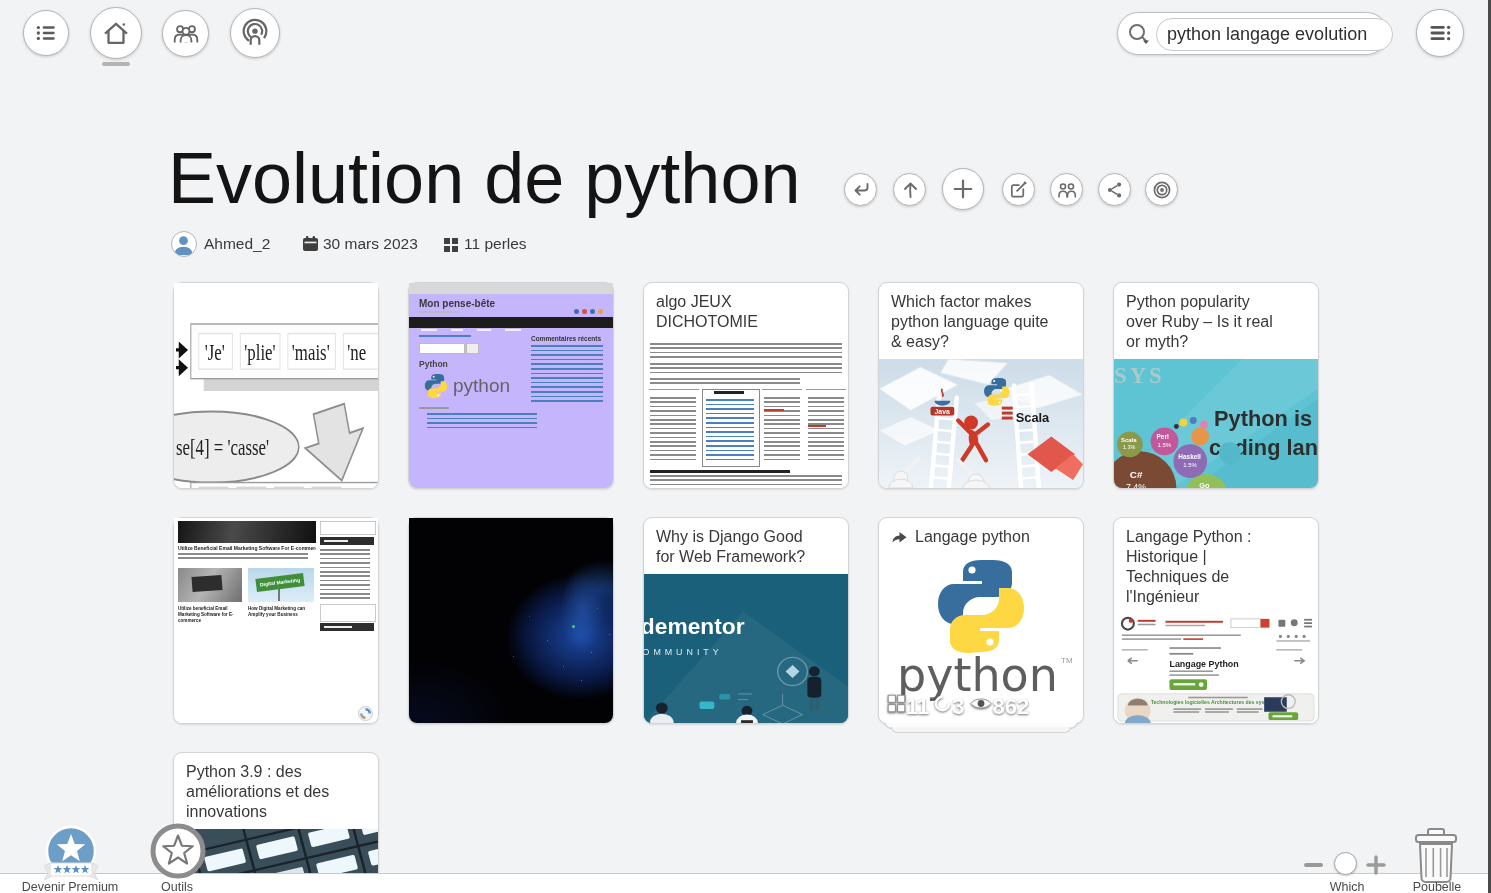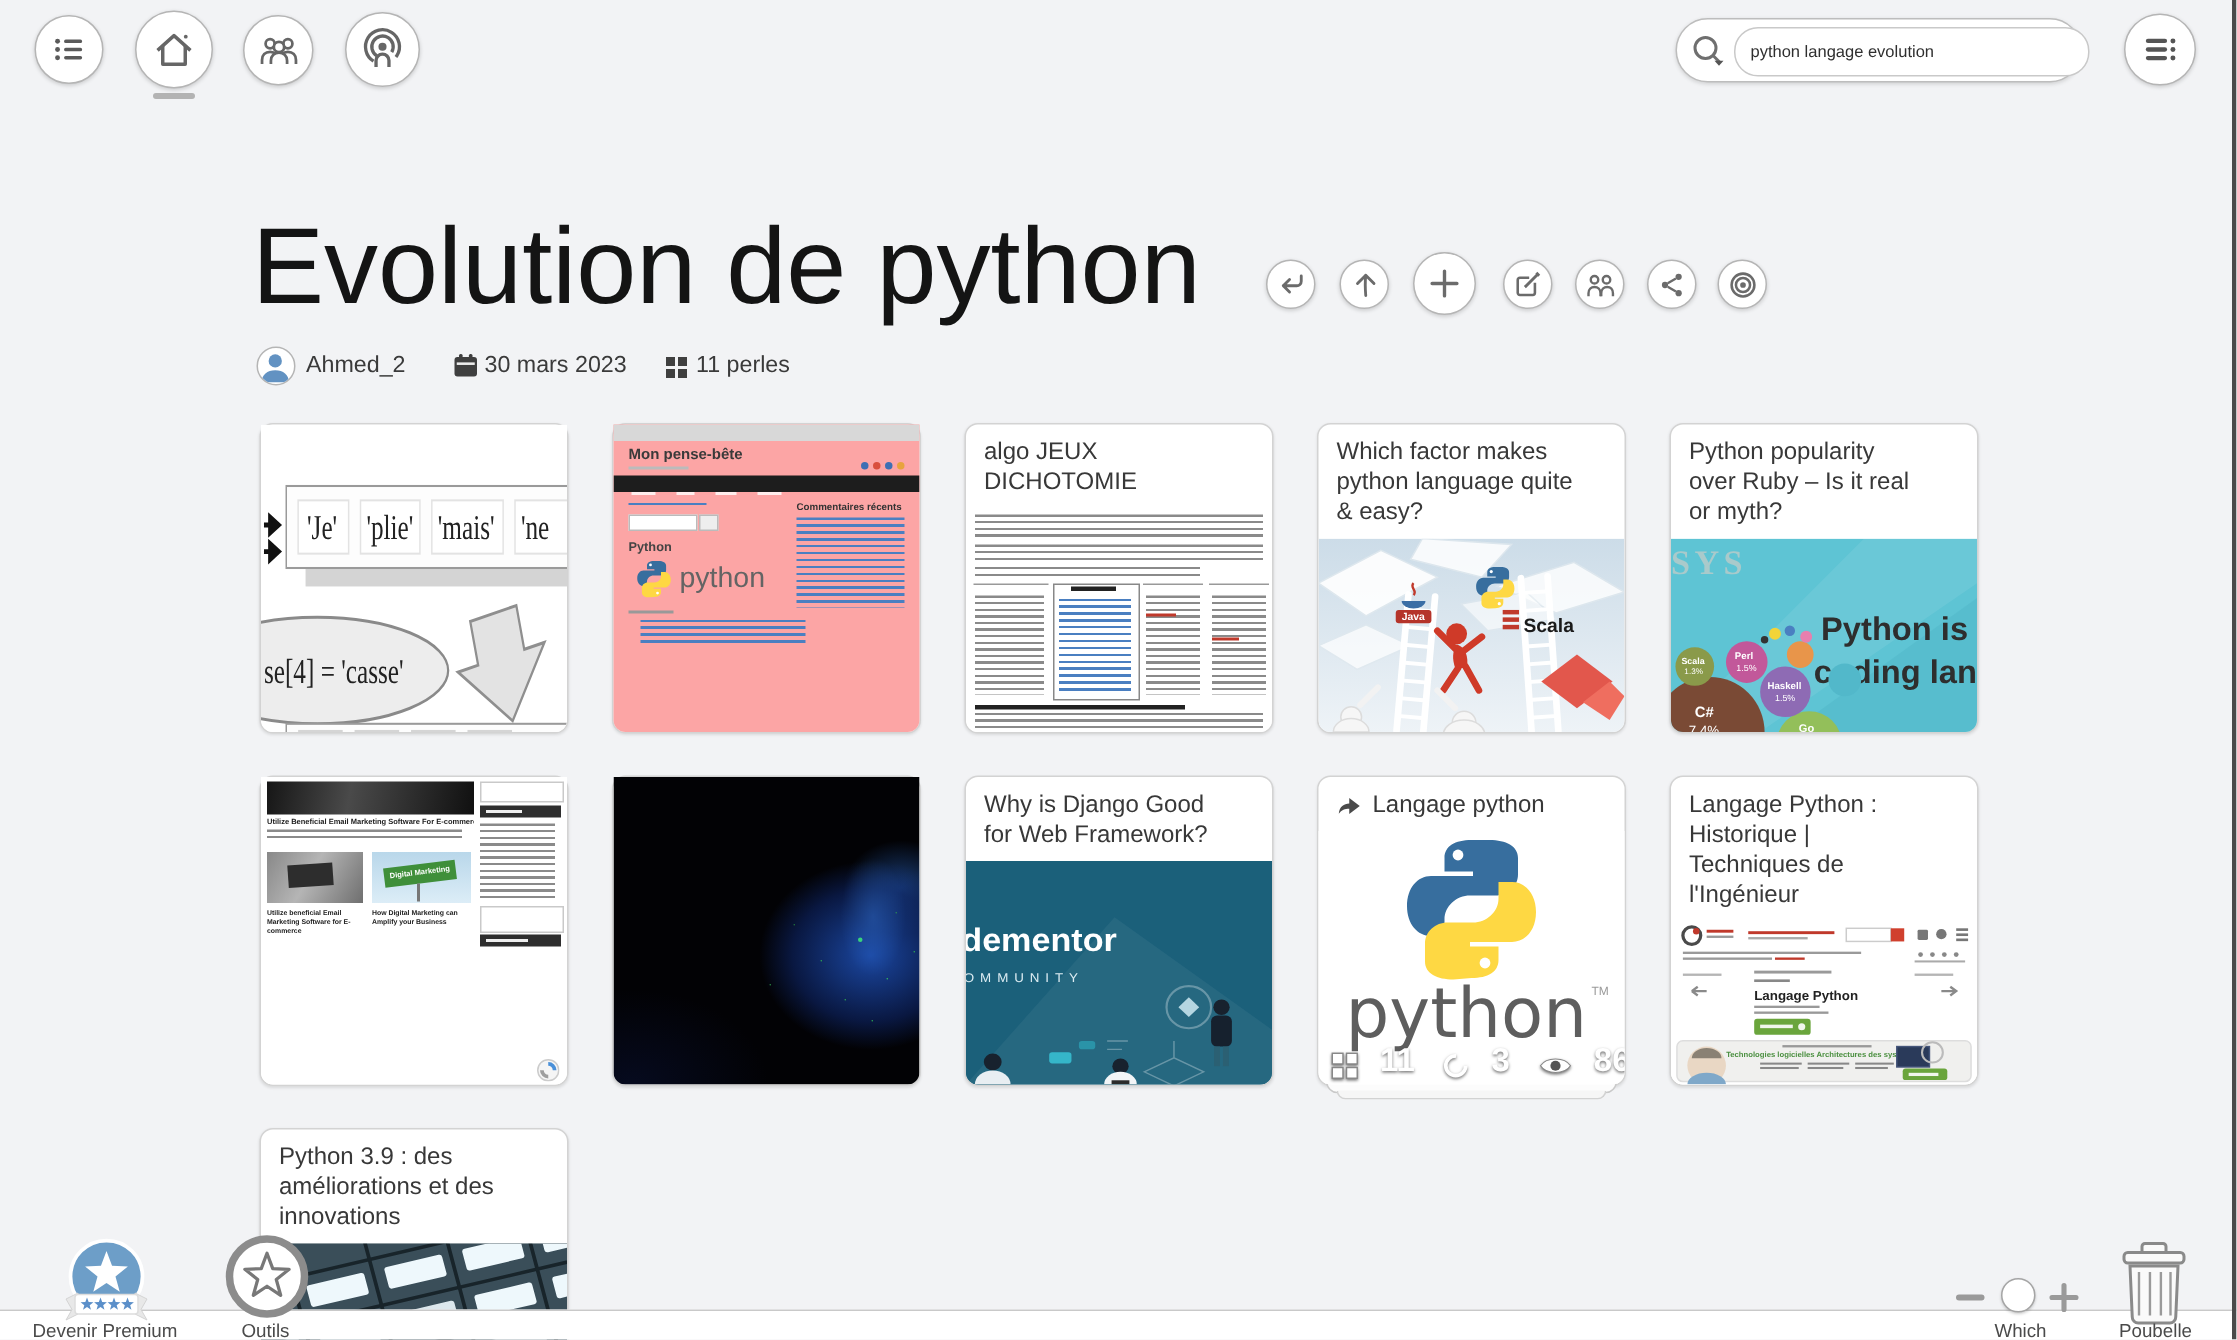--- a/index.html
+++ b/index.html
@@ -56,21 +56,21 @@
       <path d="M9.5 22.5 v-3.5 a3.5 3.5 0 0 1 7 0 v3.5"></path>
     </svg>
 </div>
 
 <div class="abs" style="left:1117px;top:12px;width:271px;height:43px;background:#fff;border:1px solid #bdbdbd;border-radius:22px;box-shadow:0 1px 3px rgba(0,0,0,.15);box-sizing:border-box">
   <svg class="abs" style="left:8px;top:8px" width="28" height="28" viewBox="0 0 28 28" fill="none" stroke="#6f6f6f" stroke-width="2">
       <circle cx="11" cy="11" r="7"></circle>
       <path d="M16 16 L21 21"></path>
       <path d="M17 19.5 h6 l-3 3.4 Z" fill="#555" stroke="none"></path>
     </svg>
-  <input class="abs" style="left: 38px; top: 5px; width: 215px; height: 31px; border: 1px solid rgb(201, 201, 201); border-radius: 16px; padding: 0px 10px; font-size: 11px; color: rgb(47, 47, 47); font-family: inherit; outline: none; background: rgb(255, 255, 255);" value="python langage evolution">
+  <input class="abs" style="left: 38px; top: 5px; width: 215px; height: 31px; border: 1px solid rgb(201, 201, 201); border-radius: 16px; padding: 0px 10px; font-size: 18px; color: rgb(47, 47, 47); font-family: inherit; outline: none; background: rgb(255, 255, 255);" value="python langage evolution">
 </div>
 <div class="cbtn" style="left:1416px;top:9px;width:48px;height:48px">
   <svg width="26" height="26" viewBox="0 0 22 22">
       <g fill="#555">
         <rect x="3" y="5" width="12" height="2.4" rx="1.2"></rect>
         <circle cx="18.3" cy="6.2" r="1.4"></circle>
         <rect x="3" y="9.8" width="12" height="2.4" rx="1.2"></rect>
         <circle cx="18.3" cy="11" r="1.4"></circle>
         <rect x="3" y="14.6" width="12" height="2.4" rx="1.2"></rect>
         <circle cx="18.3" cy="15.8" r="1.4"></circle>
@@ -181,21 +181,21 @@
           <rect x="25" y="149" width="30" height="20"></rect>
           <rect x="63" y="149" width="30" height="20"></rect>
           <rect x="101" y="149" width="30" height="20"></rect>
           <rect x="139" y="149" width="30" height="20"></rect>
         </g>
     </svg>
   </div>
 </div>
 
 <div class="card" style="left:408px;top:282px">
-  <div class="thumb" style="background:#fca5a5">
+  <div class="thumb" style="background:#c4b5fd">
     <div class="abs" style="left:0;top:0;width:100%;height:11px;background:#d8d8d8"></div>
     <div class="abs" style="left:10px;top:15px;font-size:10px;font-weight:bold;color:#3a3a3a">Mon pense-bête</div>
     <div class="abs" style="left:10px;top:28px;width:40px;height:2px;background:#bbb"></div>
     <div class="abs" style="right:10px;top:17px">
       <span style="display:inline-block;width:5px;height:5px;border-radius:50%;background:#3d6fb4;margin-left:3px"></span><span style="display:inline-block;width:5px;height:5px;border-radius:50%;background:#d94f3d;margin-left:3px"></span><span style="display:inline-block;width:5px;height:5px;border-radius:50%;background:#3d6fb4;margin-left:3px"></span><span style="display:inline-block;width:5px;height:5px;border-radius:50%;background:#e8a33d;margin-left:3px"></span>
     </div>
     <div class="abs" style="left:0;top:34px;width:100%;height:11px;background:#1d1d1d">
       <span style="display:inline-block;width:16px;height:2px;background:#fff;opacity:.8;margin:4px 0 0 12px"></span><span style="display:inline-block;width:12px;height:2px;background:#fff;opacity:.8;margin-left:14px"></span><span style="display:inline-block;width:14px;height:2px;background:#fff;opacity:.8;margin-left:14px"></span><span style="display:inline-block;width:16px;height:2px;background:#fff;opacity:.8;margin-left:14px"></span>
     </div>
     <div class="tlb" style="left:10px;top:52px;width:52px;height:3px"></div>
@@ -447,21 +447,21 @@
   </div>
   <div class="thumb" style="background:#fff">
     <svg class="abs" style="left:52px;top:2px" width="100" height="100" viewBox="0 0 100 100">
         <path fill="#376e9e" d="M50 4 C39 4 32 8 32 16 v9 h19 v3 H23 C14 28 7 36 7 48 c0 12 7 20 16 20 h9 V57 c0-9 8-16 17-16 h17 c8 0 15-6 15-14 V16 c0-8-8-12-19-12 Z"></path>
         <circle cx="41" cy="14" r="3.6" fill="#fff"></circle>
         <path fill="#fed843" d="M50 96 c11 0 18-4 18-12 v-9 H49 v-3 h28 c9 0 16-8 16-20 0-12-7-20-16-20 h-9 v11 c0 9-8 16-17 16 H34 c-8 0-15 6-15 14 v12 c0 8 8 12 19 12 Z"></path>
         <circle cx="59" cy="86" r="3.6" fill="#fff"></circle>
       </svg>
     <div class="abs" style="left:18px;top:94px;font-size:46px;color:#5e5e5e;font-family:'DejaVu Sans',sans-serif">python</div>
     <div class="abs" style="left:182px;top:102px;font-size:8px;color:#9a9a9a">TM</div>
-    <div class="abs" style="left:8px;bottom:3px;display:flex;align-items:flex-end;gap:14px;filter:drop-shadow(0 1px 1px rgba(0,0,0,.55))">
+    <div class="abs" style="left:8px;bottom:3px;display:flex;align-items:flex-start;gap:0;filter:drop-shadow(0 1px 1px rgba(0,0,0,.55))">
       <svg width="19" height="19" viewBox="0 0 16 16">
           <g fill="#fff" stroke="#888" stroke-width=".8">
             <rect x="1" y="1" width="6" height="6"></rect>
             <rect x="9" y="1" width="6" height="6"></rect>
             <rect x="1" y="9" width="6" height="6"></rect>
             <rect x="9" y="9" width="6" height="6"></rect>
           </g>
         </svg>
       <span style="font-size:22px;font-weight:bold;color:#fff">11</span>
       <svg width="19" height="19" viewBox="0 0 20 20" style="margin-left:4px">

